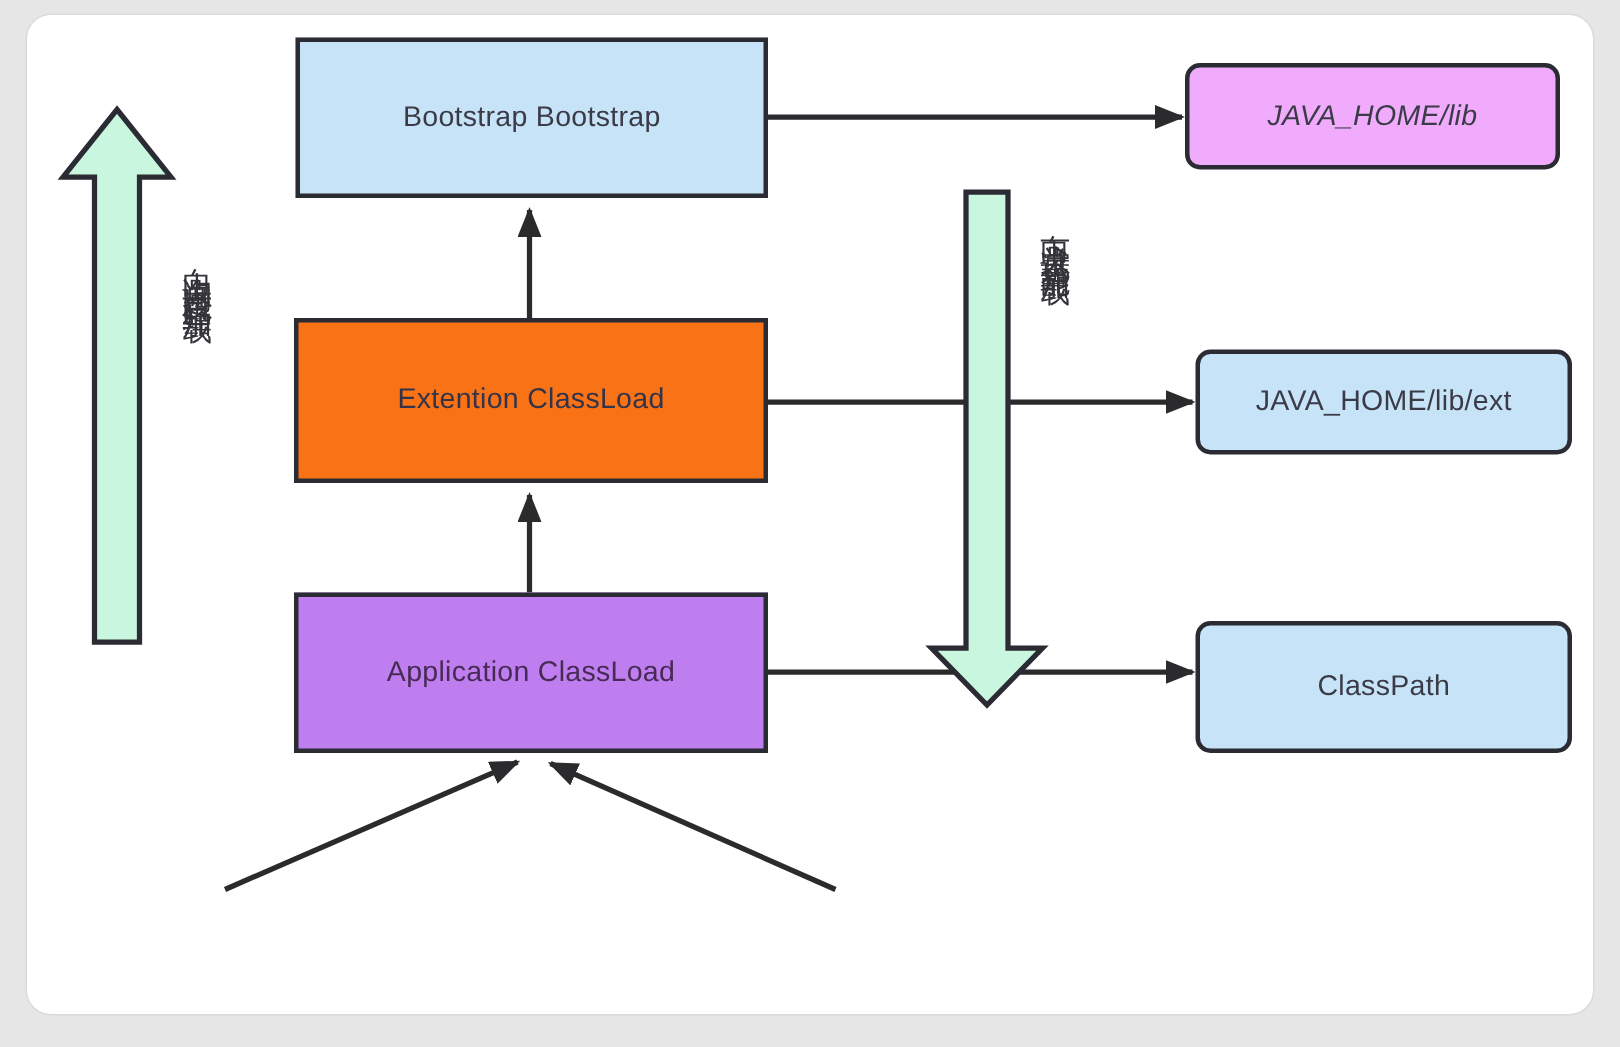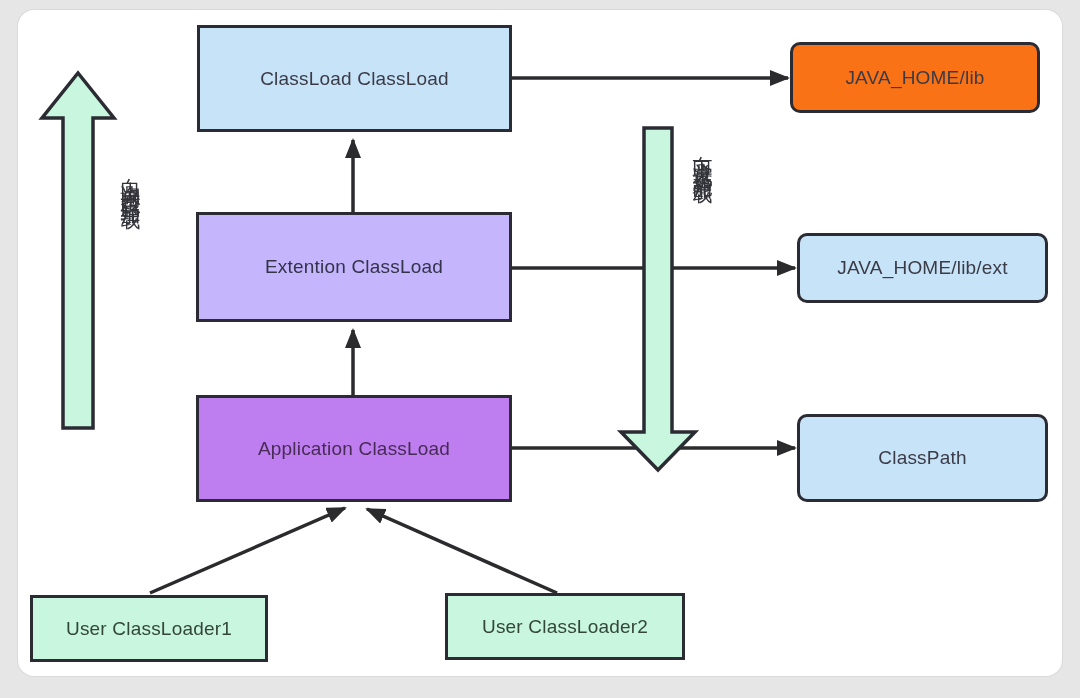--- a/index.html
+++ b/index.html
@@ -15,23 +15,23 @@
     box-shadow:0 0 0 1px #dadada;
   }
   .stage{position:absolute;left:0;top:0;width:1080px;height:698px;}
   svg.wires{position:absolute;left:0;top:0;pointer-events:none;}
   .node{
     position:absolute;display:flex;align-items:center;justify-content:center;
     border:3px solid #2b2b33;box-sizing:border-box;
     font-size:19px;color:#3b3b47;letter-spacing:0.2px;
   }
   .node-bootstrap{left:197px;top:25px;width:315px;height:107px;background:#c7e3f8;}
-  .node-extension{left:196px;top:212px;width:316px;height:110px;background:#c4b5fd;color:#33334a;}
+  .node-extension{left:196px;top:212px;width:316px;height:110px;background:#f97316;color:#33334a;}
   .node-application{left:196px;top:395px;width:316px;height:107px;background:#bf7ef0;color:#472b55;justify-content:center;}
-  .node-lib{left:790px;top:42px;width:250px;height:71px;background:#f97316;border-radius:10px;}
+  .node-lib{left:790px;top:42px;width:250px;height:71px;background:#f0abfc;border-radius:10px;font-style:italic;}
   .node-libext{left:797px;top:233px;width:251px;height:70px;background:#c7e3f8;border-radius:10px;}
   .node-classpath{left:797px;top:414px;width:251px;height:88px;background:#c7e3f8;border-radius:10px;}
   .node-user1{left:30px;top:595px;width:238px;height:67px;background:#c9f6de;color:#33463a;}
   .node-user2{left:445px;top:593px;width:240px;height:67px;background:#c9f6de;color:#33463a;}
   .vtext{
     position:absolute;
     writing-mode:vertical-rl;text-orientation:upright;
     font-size:20px;letter-spacing:3.5px;color:#33333a;
     white-space:nowrap;
   }
@@ -60,42 +60,36 @@
     <line x1="512" y1="448" x2="795" y2="448" stroke="#2b2b2e" stroke-width="3.5" marker-end="url(#arw)"></line>
 
     <line x1="150" y1="593" x2="345" y2="508" stroke="#2b2b2e" stroke-width="3.5" marker-end="url(#arw)"></line>
     <line x1="557" y1="593" x2="367" y2="509" stroke="#2b2b2e" stroke-width="3.5" marker-end="url(#arw)"></line>
 
     <polygon points="78,73 114,118 93,118 93,428 63,428 63,118 42,118" fill="#c9f6de" stroke="#2b2b33" stroke-width="3.5" stroke-linejoin="miter"></polygon>
     <polygon points="644,128 672,128 672,432 695,432 658,470 621,432 644,432" fill="#c9f6de" stroke="#2b2b33" stroke-width="3.5" stroke-linejoin="miter"></polygon>
   </svg>
 
   <div class="node node-bootstrap">
-    <span>ClassLoad ClassLoad</span>
+    <span>Bootstrap Bootstrap</span>
   </div>
   <div class="node node-extension">
     <span>Extention ClassLoad</span>
   </div>
   <div class="node node-application">
     <span>Application ClassLoad</span>
   </div>
 
   <div class="node node-lib">
     <span>JAVA_HOME/lib</span>
   </div>
   <div class="node node-libext">
     <span>JAVA_HOME/lib/ext</span>
   </div>
   <div class="node node-classpath">
     <span>ClassPath</span>
   </div>
 
-  <div class="node node-user1">
-    <span>User ClassLoader1</span>
-  </div>
-  <div class="node node-user2">
-    <span>User ClassLoader2</span>
-  </div>
 
   <div class="vtext vtext-up">向上询问是否已经加载</div>
   <div class="vtext vtext-down">向下尝试是否能加载</div>
 
 </div>
 
 </body></html>

